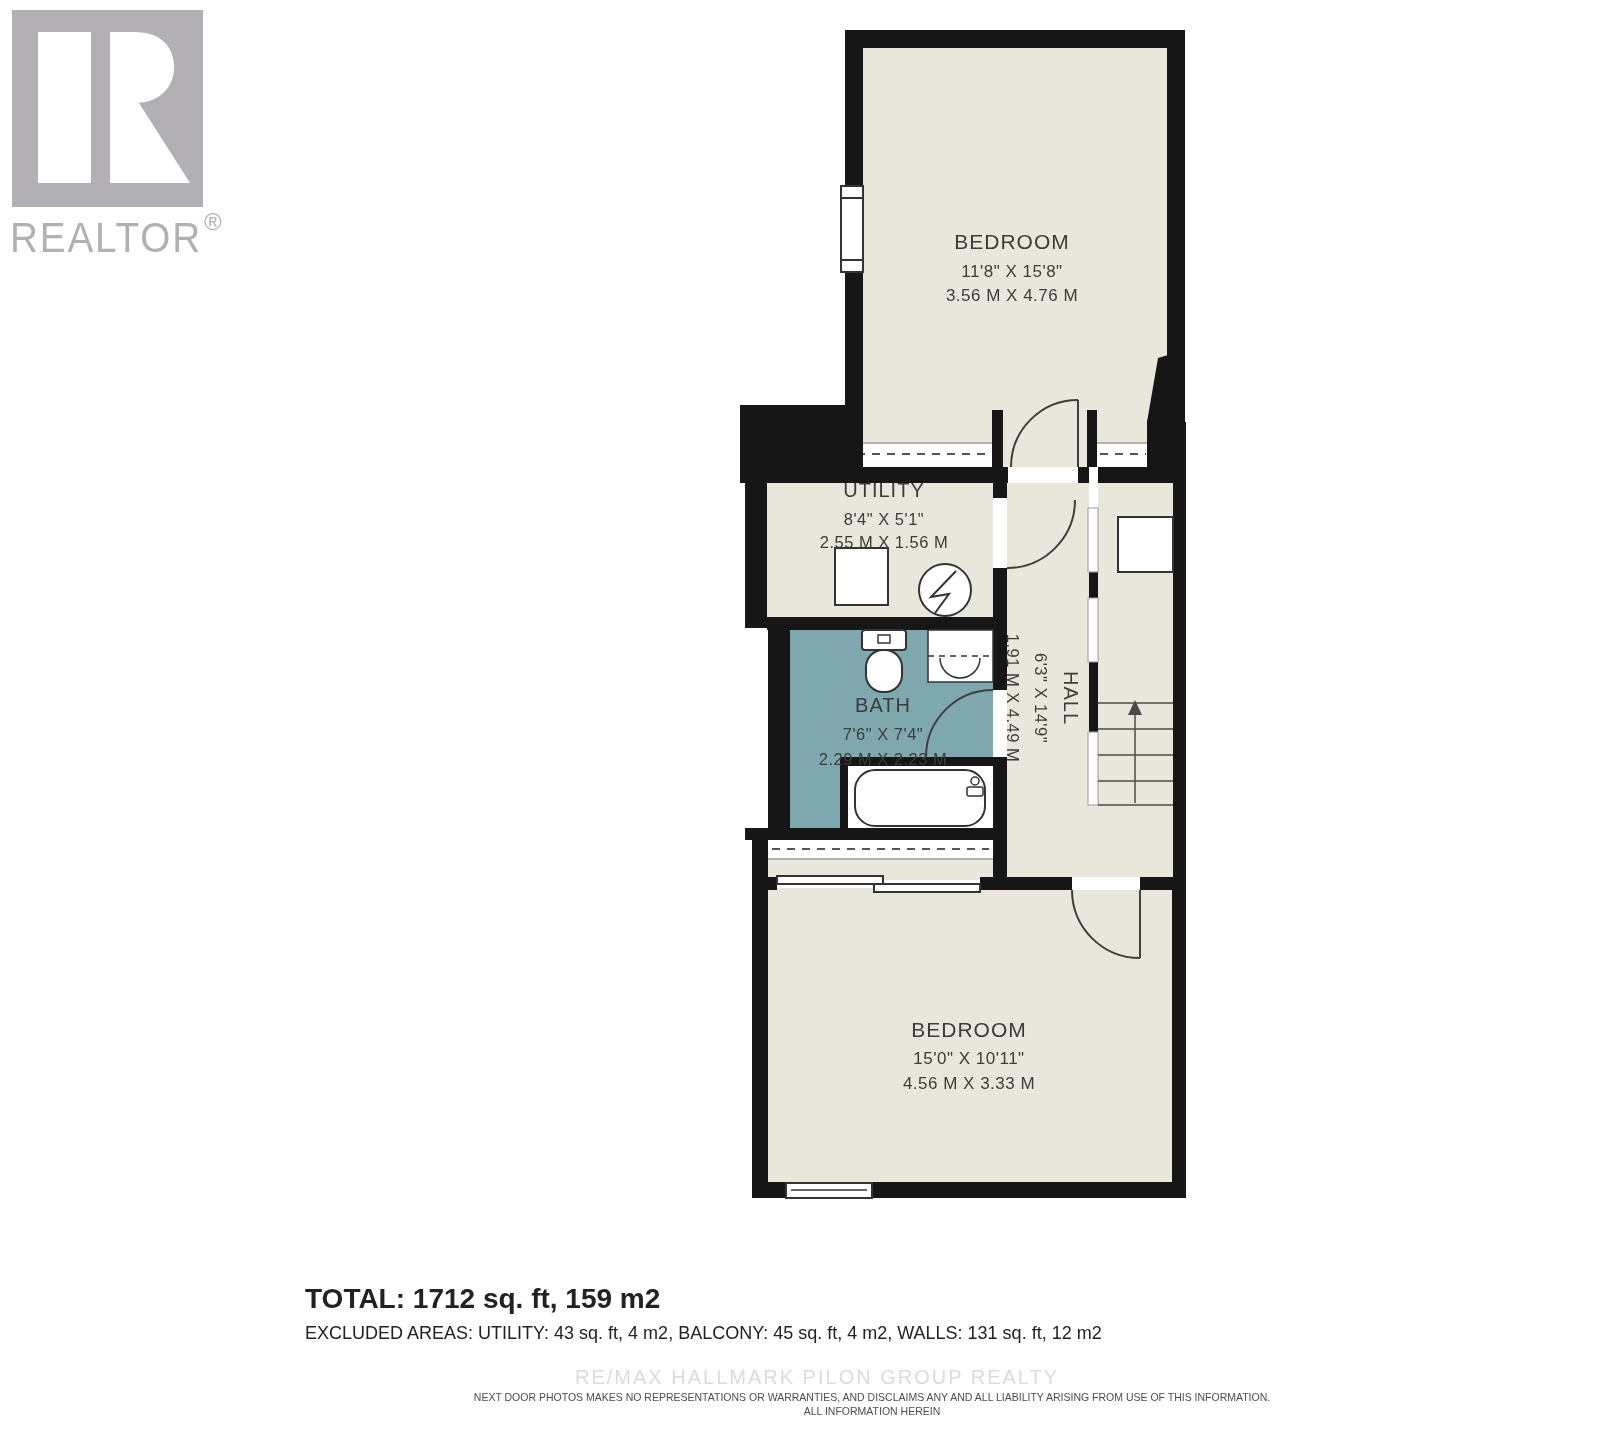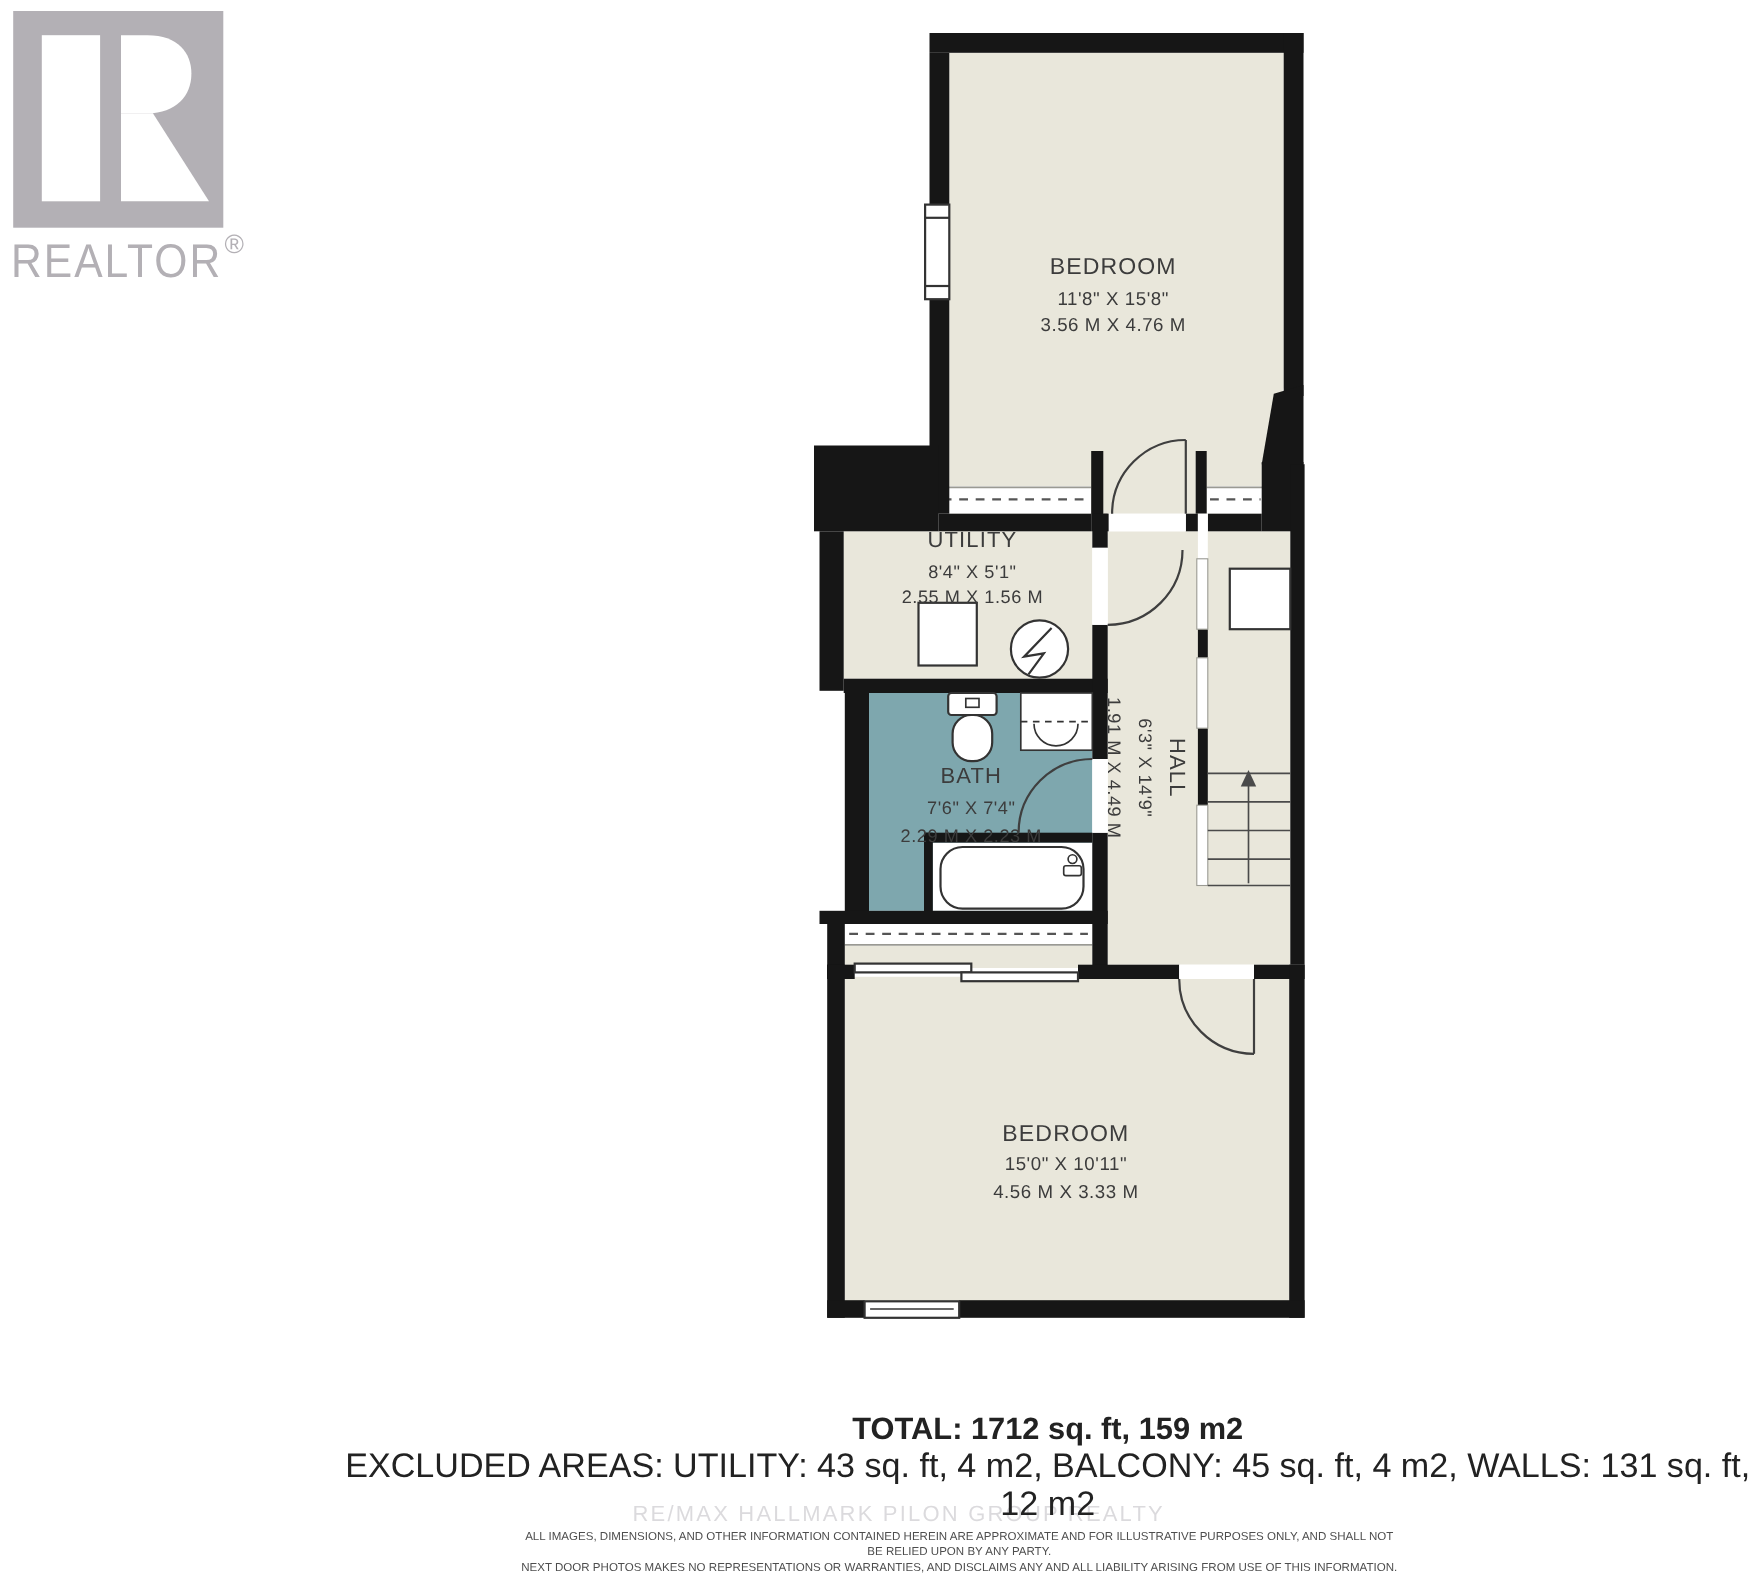--- a/index.html
+++ b/index.html
@@ -11,25 +11,25 @@
   .room-name{font-size:21px;letter-spacing:1px;fill:#3c3c3c;text-anchor:middle;}
   .room-dim{font-size:17px;letter-spacing:0.5px;fill:#3c3c3c;text-anchor:middle;}
   .logo-word{font-size:43px;letter-spacing:2px;fill:#b3b0b5;}
   .reg-mark{font-size:24px;fill:#b3b0b5;}
   #watermark{
     position:absolute;left:575px;top:1366px;z-index:1;white-space:nowrap;
     font-size:20px;font-weight:400;letter-spacing:2px;color:#bfbdc2;opacity:0.55;
   }
   #summary{
     position:absolute;left:305px;top:1282px;width:1295px;z-index:2;
-    text-align:center;color:#222222;
+    color:#222222;
   }
   #summary .total-line{font-size:28px;font-weight:bold;line-height:34px;}
   #summary .floors-line{font-size:27px;line-height:34px;}
-  #summary .excluded-line{font-size:31px;line-height:34px;}
+  #summary .excluded-line{font-size:18px;line-height:34px;}
   #disclaimer{
     position:absolute;left:472px;top:1391px;width:800px;z-index:2;
     text-align:center;font-size:10.5px;line-height:13.8px;color:#4d4d4d;
   }
 </style>
 </head>
 <body>
 
 <div id="watermark">RE/MAX HALLMARK PILON GROUP REALTY</div>
 
@@ -203,16 +203,15 @@
     <text class="room-dim" x="969" y="1089">4.56 M X 3.33 M</text>
   </g>
 </svg>
 
 <div id="summary">
   <div class="total-line">TOTAL: 1712 sq. ft, 159 m2</div>
   <div class="excluded-line">EXCLUDED AREAS: UTILITY: 43 sq. ft, 4 m2, BALCONY: 45 sq. ft, 4 m2, WALLS: 131 sq. ft, 12 m2</div>
 </div>
 
 <div id="disclaimer">
-  <div>ALL IMAGES, DIMENSIONS, AND OTHER INFORMATION CONTAINED HEREIN ARE APPROXIMATE AND FOR ILLUSTRATIVE PURPOSES ONLY, AND SHALL NOT BE RELIED UPON BY ANY PARTY.</div>
   <div>NEXT DOOR PHOTOS MAKES NO REPRESENTATIONS OR WARRANTIES, AND DISCLAIMS ANY AND ALL LIABILITY ARISING FROM USE OF THIS INFORMATION. ALL INFORMATION HEREIN</div>
 
 </div>
 
 </body></html>

